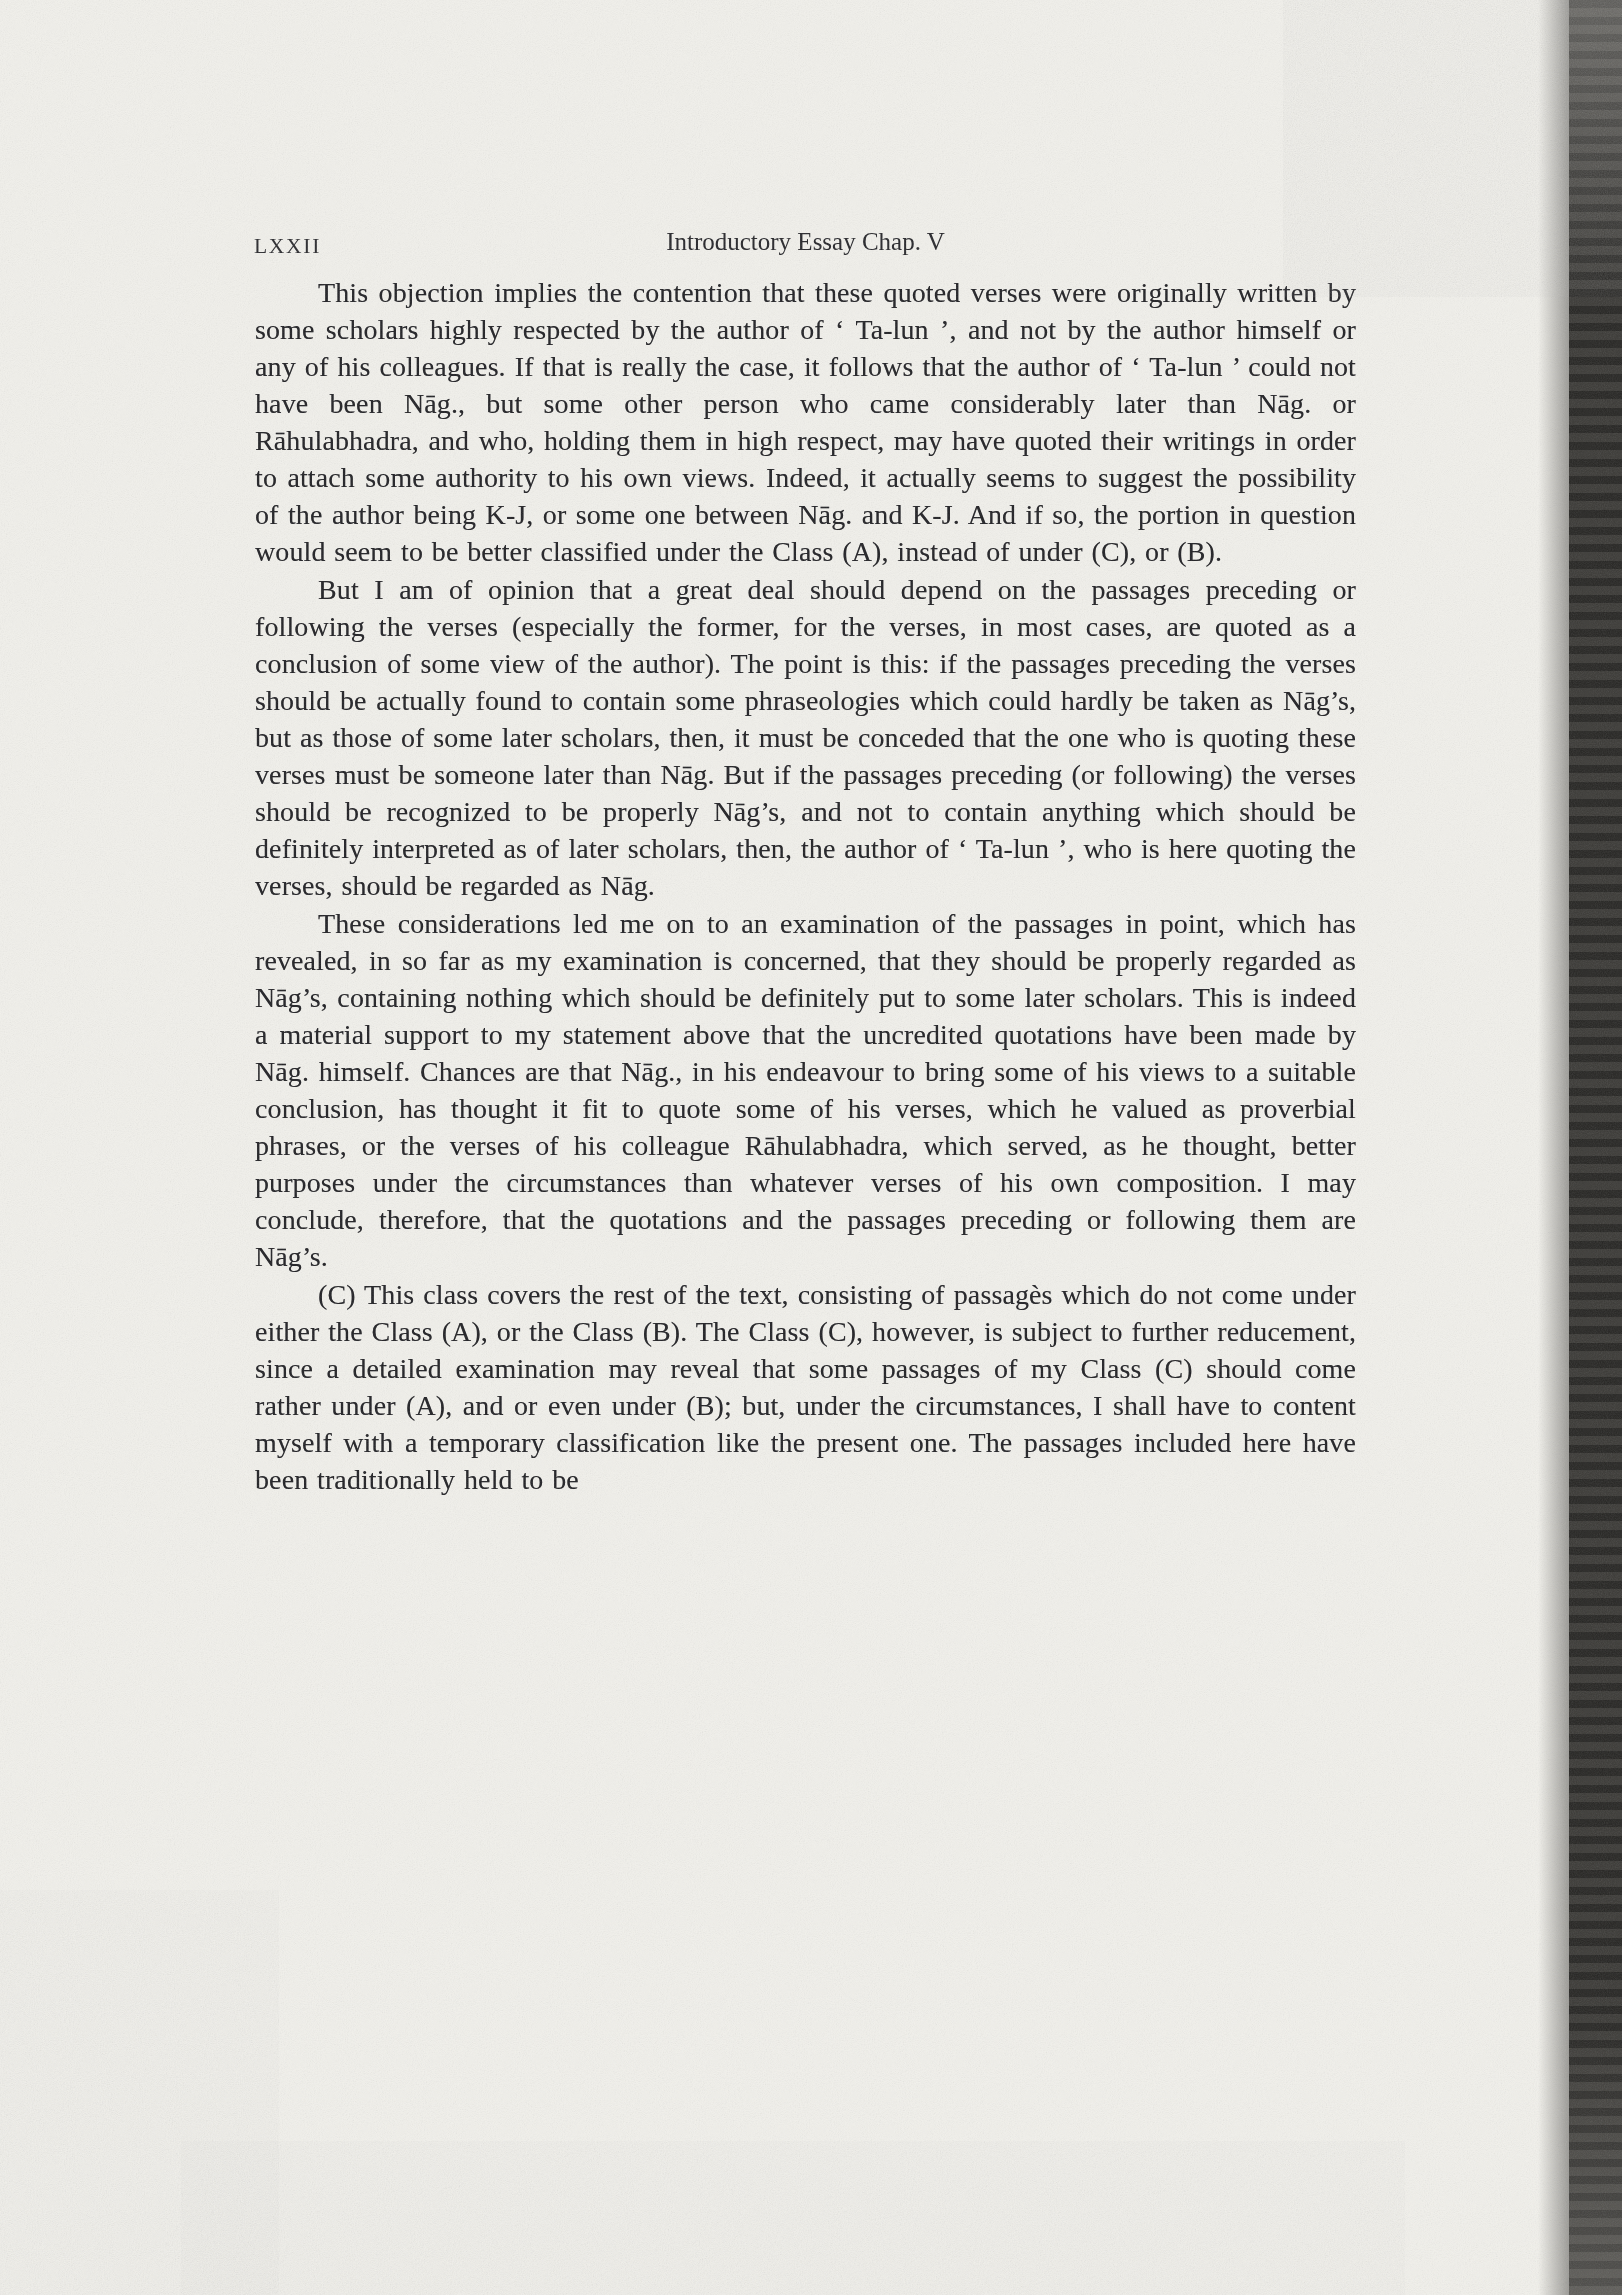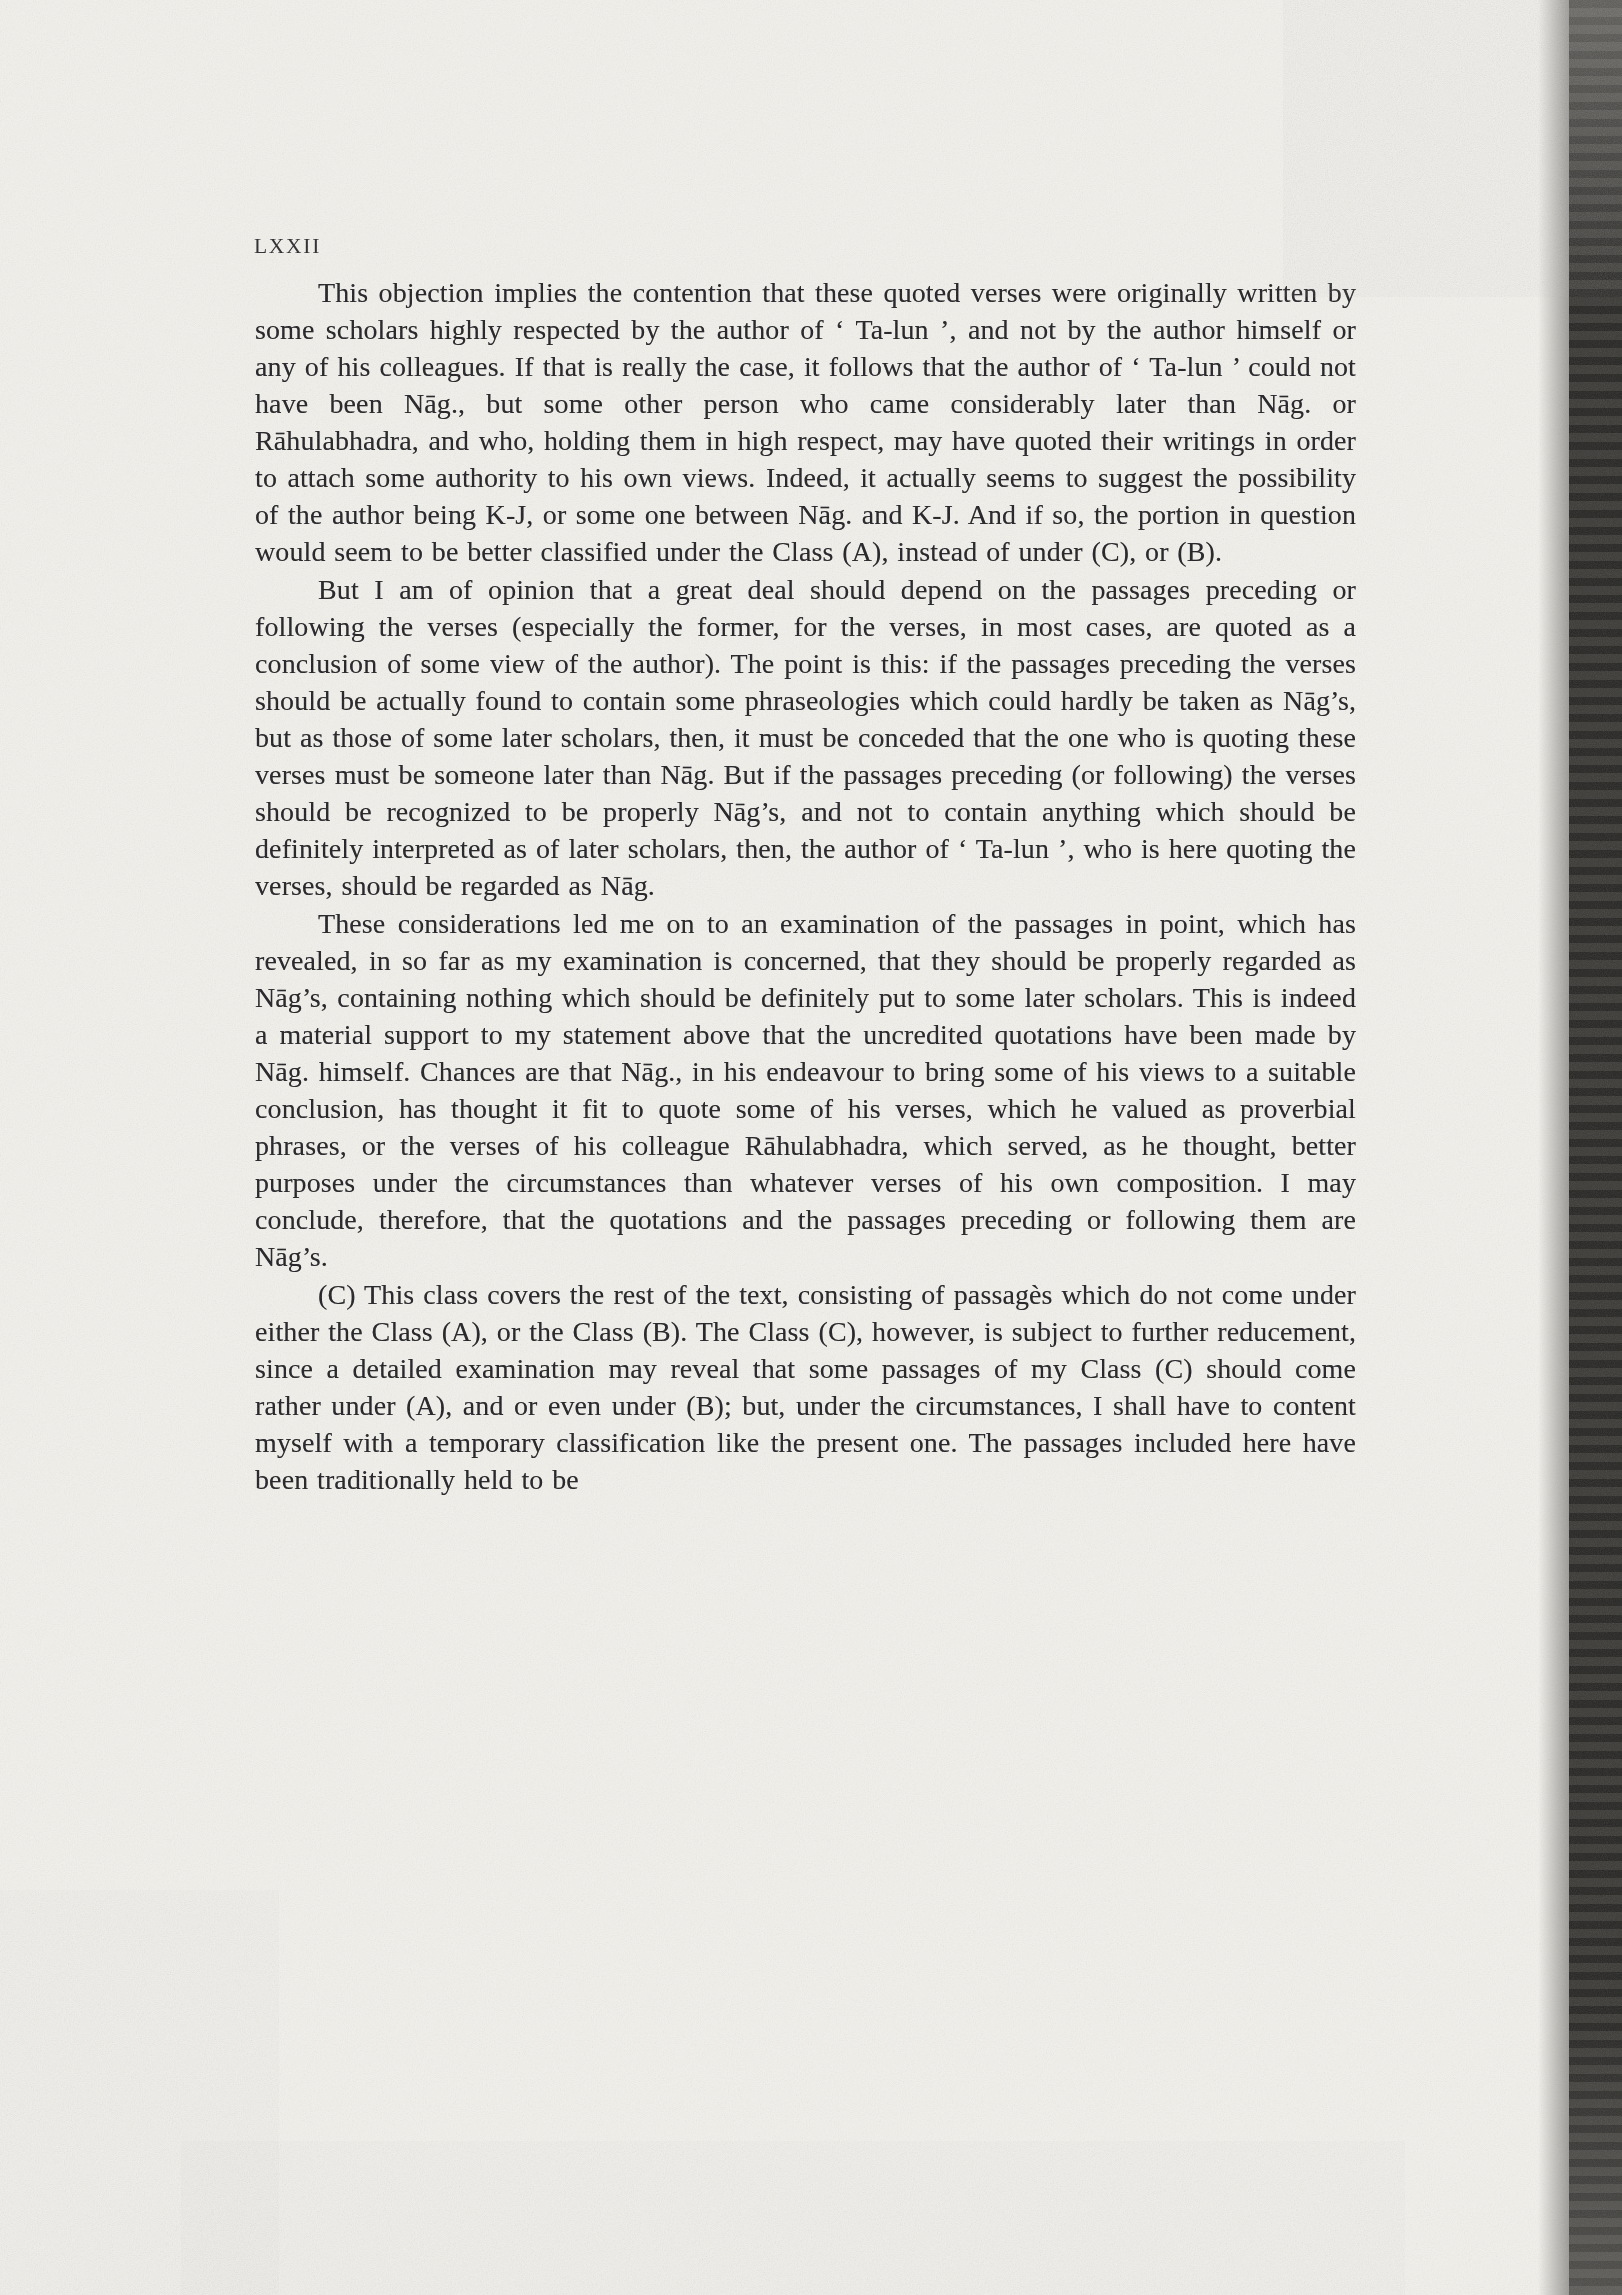--- a/index.html
+++ b/index.html
@@ -114,20 +114,21 @@
     <rect width="2866" height="4054" filter="url(#paperNoise)" opacity="0.16"></rect>
     <ellipse cx="2650" cy="260" rx="320" ry="220" filter="url(#paperNoise)" opacity="0.18"></ellipse>
     <ellipse cx="180" cy="3700" rx="260" ry="300" filter="url(#paperNoise)" opacity="0.12"></ellipse>
     <ellipse cx="1400" cy="3950" rx="900" ry="140" filter="url(#paperNoise)" opacity="0.12"></ellipse>
   </svg>
 
   <div class="scan-edge"></div>
 
   <div class="running-head">
     <span class="folio">LXXII</span>
+    <span class="running-title">Introductory Essay Chap. V</span>
   </div>
 
   <div class="text-block">
     <p>This objection implies the contention that these quoted verses were originally written by some scholars highly respected by the author of ‘ Ta-lun ’, and not by the author himself or any of his colleagues.  If that is really the case, it follows that the author of ‘ Ta-lun ’ could not have been Nāg., but some other person who came considerably later than Nāg. or Rāhulabhadra, and who, holding them in high respect, may have quoted their writings in order to attach some authority to his own views.  Indeed, it actually seems to suggest the possibility of the author being K-J, or some one between Nāg. and K-J.  And if so, the portion in question would seem to be better classified under the Class (A), instead of under (C), or (B).</p>
     <p>But I am of opinion that a great deal should depend on the passages preceding or following the verses (especially the former, for the verses, in most cases, are quoted as a conclusion of some view of the author). The point is this: if the passages preceding the verses should be actually found to contain some phraseologies which could hardly be taken as Nāg’s, but as those of some later scholars, then, it must be conceded that the one who is quoting these verses must be someone later than Nāg.  But if the passages preceding (or following) the verses should be recognized to be properly Nāg’s, and not to contain anything which should be definitely interpreted as of later scholars, then, the author of ‘ Ta-lun ’, who is here quoting the verses, should be regarded as Nāg.</p>
     <p>These considerations led me on to an examination of the passages in point, which has revealed, in so far as my examination is concerned, that they should be properly regarded as Nāg’s, containing nothing which should be definitely put to some later scholars.  This is indeed a material support to my statement above that the uncredited quotations have been made by Nāg. himself.  Chances are that Nāg., in his endeavour to bring some of his views to a suitable conclusion, has thought it fit to quote some of his verses, which he valued as proverbial phrases, or the verses of his colleague Rāhulabhadra, which served, as he thought, better purposes under the circumstances than whatever verses of his own composition.  I may conclude, therefore, that the quotations and the passages preceding or following them are Nāg’s.</p>
     <p>(C) This class covers the rest of the text, consisting of passagès which do not come under either the Class (A), or the Class (B).  The Class (C), however, is subject to further reducement, since a detailed examination may reveal that some passages of my Class (C) should come rather under (A), and or even under (B); but, under the circumstances, I shall have to content myself with a temporary classification like the present one.  The passages included here have been traditionally held to be</p>
   </div>
 
 </div>

